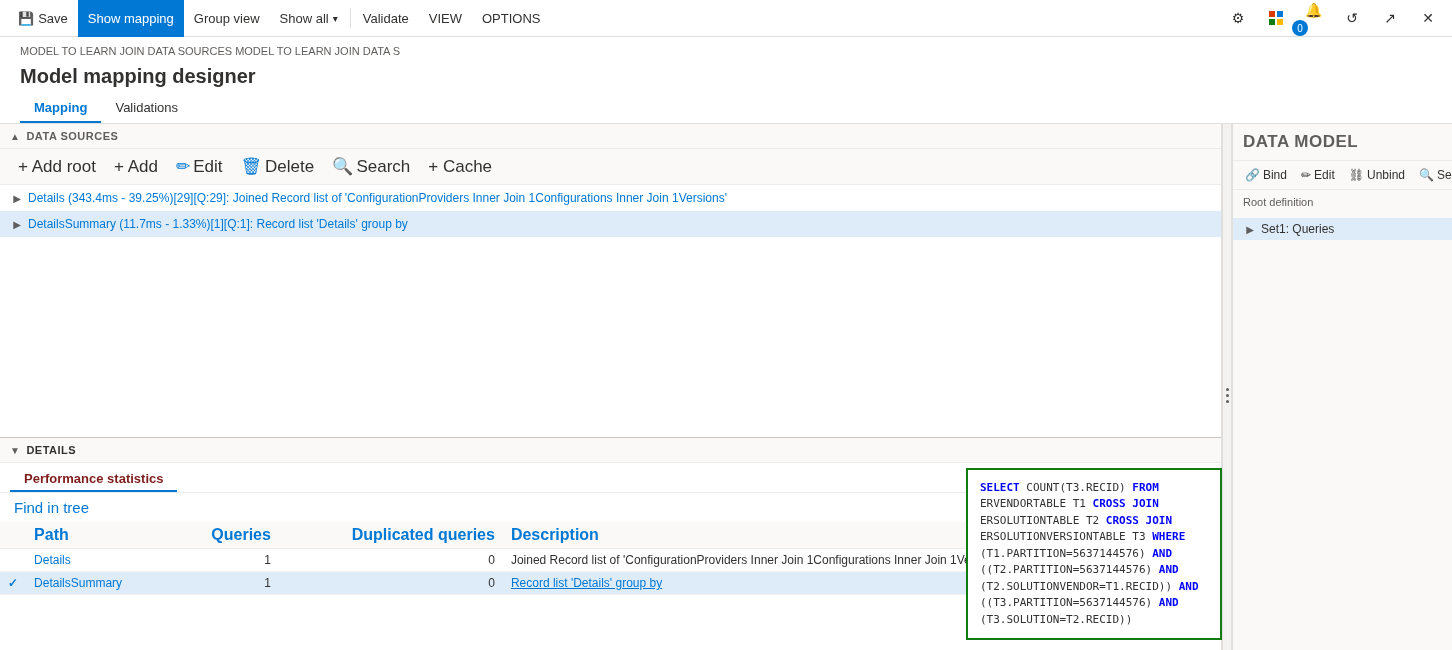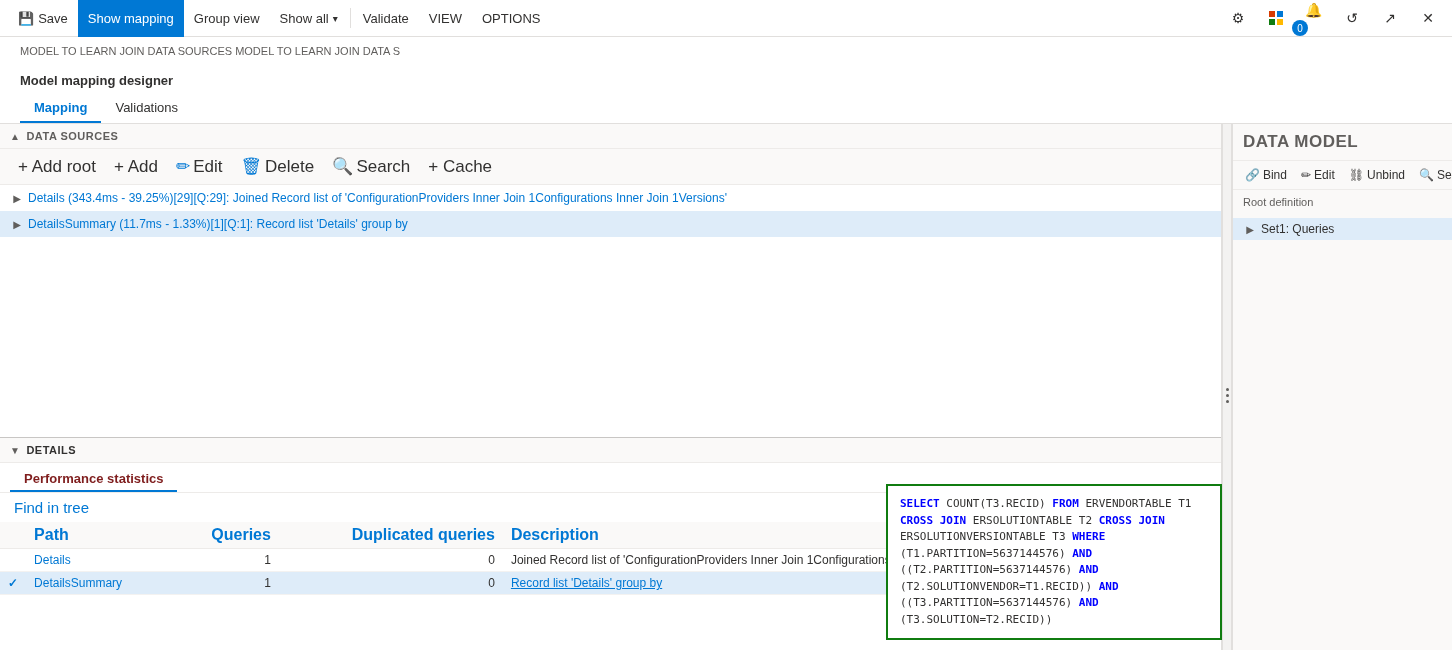--- a/index.html
+++ b/index.html
@@ -29,22 +29,22 @@
       width: 16px; height: 16px; font-size: 10px;
       display: flex; align-items: center; justify-content: center;
       position: relative; top: -6px; left: -6px;
     }
 
     
     .page-header {
       background: #fff; padding: 8px 20px 0 20px;
       border-bottom: 1px solid #e1dfdd;
     }
-    .breadcrumb { font-size: 11px; color: #605e5c; margin-bottom: 16px; }
-    .page-title { font-size: 13px; font-weight: 600; color: #323130; margin-bottom: 6px; }
+    .breadcrumb { font-size: 11px; color: #605e5c; margin-bottom: 8px; }
+    .page-title { font-size: 20px; font-weight: 600; color: #323130; margin-bottom: 6px; }
     .tabs { display: flex; gap: 0; }
     .tab {
       padding: 6px 14px; cursor: pointer; font-size: 13px;
       border-bottom: 2px solid transparent; color: #323130;
     }
     .tab.active { border-bottom: 2px solid #0078d4; color: #0078d4; font-weight: 600; }
 
     
     .main-layout { display: flex; height: calc(650px - 37px - 70px); }
 
@@ -350,17 +350,17 @@
       <div class="right-tree">
         <div class="right-tree-item selected">
           <span class="tree-chevron">▶</span>
           <span>Set1: Queries</span>
         </div>
       </div>
     </div>
 
   </div>
 
-  <div class="sql-panel" style="position:fixed; right:230px; bottom:10px; width:336px;">
+  <div class="sql-panel" style="position:fixed; right:230px; bottom:10px; width:256px;">
     <span style="color:#0000ff;font-weight:bold;">SELECT</span><span> COUNT(T3.RECID) </span><span style="color:#0000ff;font-weight:bold;">FROM</span><span> ERVENDORTABLE T1 </span><span style="color:#0000ff;font-weight:bold;">CROSS JOIN</span><span> ERSOLUTIONTABLE T2 </span><span style="color:#0000ff;font-weight:bold;">CROSS JOIN</span><span> ERSOLUTIONVERSIONTABLE T3 </span><span style="color:#0000ff;font-weight:bold;">WHERE</span><span> (T1.PARTITION=5637144576) </span><span style="color:#0000ff;font-weight:bold;">AND</span><span> ((T2.PARTITION=5637144576) </span><span style="color:#0000ff;font-weight:bold;">AND</span><span> (T2.SOLUTIONVENDOR=T1.RECID)) </span><span style="color:#0000ff;font-weight:bold;">AND</span><span> ((T3.PARTITION=5637144576) </span><span style="color:#0000ff;font-weight:bold;">AND</span><span> (T3.SOLUTION=T2.RECID))</span>
   </div>
 
 </div>
 
 </body></html>

